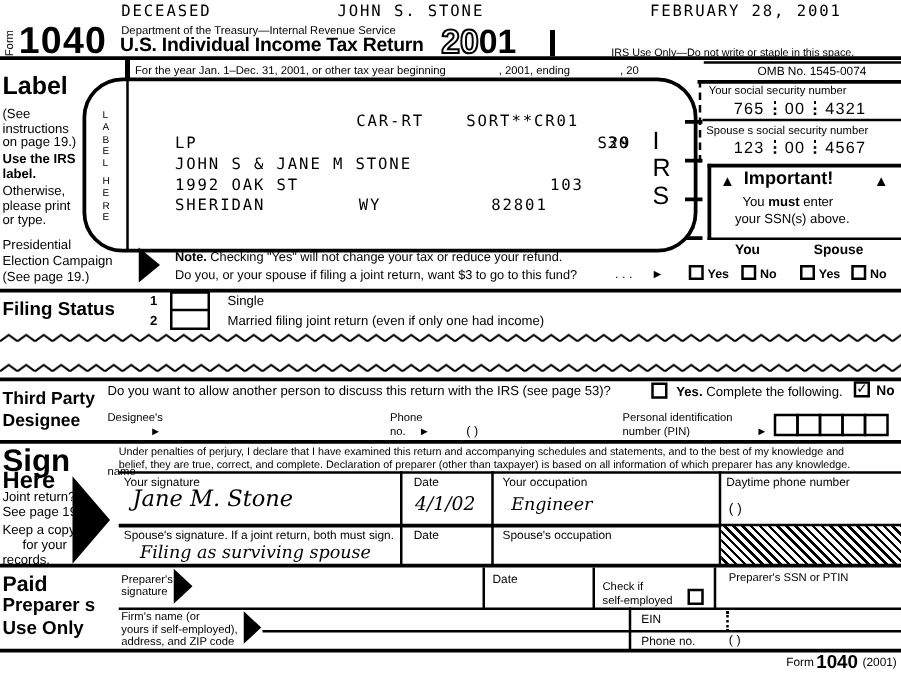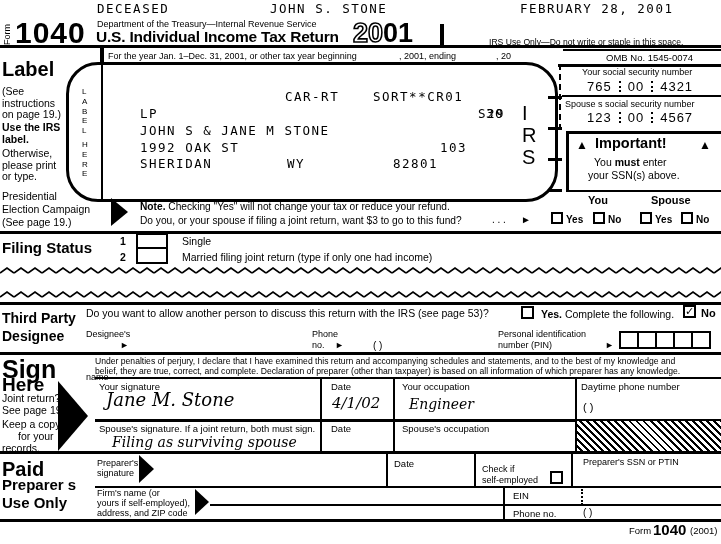--- a/index.html
+++ b/index.html
@@ -76,21 +76,21 @@
   <span class="abs ocr" style="left:287px;top:156px;">WY</span>
   <span class="abs ocr" style="left:393px;top:156px;">82801</span>
 
   <div class="abs vstack" style="left:522px;top:102px;width:12px;font-size:20px;line-height:22px;">IRS</div>
   <div class="ln" style="left:548px;top:96px;width:14px;height:3px;"></div>
   <div class="ln" style="left:548px;top:127px;width:14px;height:3px;"></div>
   <div class="ln" style="left:548px;top:158px;width:14px;height:3px;"></div>
   <div class="ln" style="left:548px;top:189px;width:14px;height:3px;"></div>
   <div class="dashv" style="left:559px;top:64px;height:66px;"></div>
 
-  <span class="abs s9" style="left:582px;top:67px;text-align:right;">Your social security number</span>
+  <span class="abs s9" style="left:567px;top:67px;text-align:right;">Your social security number</span>
   <span class="abs s13" style="left:587px;top:79px;letter-spacing:1px;"><span>765</span><i class="dotsep"></i><span>00</span><i class="dotsep"></i><span>4321</span></span>
   <div class="ln" style="left:562px;top:95px;width:159px;height:2px;"></div>
   <span class="abs s9" style="left:565px;top:99px;">Spouse s social security number</span>
   <span class="abs s13" style="left:587px;top:110px;letter-spacing:1px;"><span>123</span><i class="dotsep"></i><span>00</span><i class="dotsep"></i><span>4567</span></span>
 
   <div class="abs" style="left:566px;top:131px;width:155px;height:61px;border-top:3px solid #000;border-left:3px solid #000;border-bottom:2px solid #000;"></div>
   <span class="abs" style="left:576px;top:138px;font-size:12px;">▲</span>
   <span class="abs b" style="left:595px;top:135px;font-size:14.5px;">Important!</span>
   <span class="abs" style="left:699px;top:138px;font-size:12px;">▲</span>
   <span class="abs s105" style="left:594px;top:156px;"><span>You </span><span class="b">must</span><span> enter</span></span>
@@ -115,21 +115,21 @@
   <div class="cb" style="left:681px;top:212px;"></div>
   <span class="abs b s10" style="left:696px;top:214px;">No</span>
   <div class="ln" style="left:0;top:231px;width:721px;height:3px;"></div>
 
   <span class="abs b" style="left:2px;top:239px;font-size:15px;">Filing Status</span>
   <span class="abs b s105" style="left:120px;top:235px;">1</span>
   <span class="abs b s105" style="left:120px;top:251px;">2</span>
   <div class="abs" style="left:136px;top:233px;width:32px;height:31px;border:2px solid #000;"></div>
   <div class="ln" style="left:136px;top:247px;width:32px;height:2px;"></div>
   <span class="abs s105" style="left:182px;top:235px;">Single</span>
-  <span class="abs s105" style="left:182px;top:251px;">Married filing joint return (type if only one had income)</span>
+  <span class="abs s105" style="left:182px;top:251px;">Married filing joint return (even if only one had income)</span>
 
   <svg class="abs" style="left:0;top:266px;" width="721" height="9">
       <defs>
         <pattern id="zz1" width="14" height="9" patternUnits="userSpaceOnUse">
           <path d="M0,7 L7,2 L14,7" fill="none" stroke="#000" stroke-width="1.7"></path>
         </pattern>
       </defs>
       <rect width="721" height="9" fill="url(#zz1)"></rect>
     </svg>
   <svg class="abs" style="left:0;top:290px;" width="721" height="9">
@@ -191,21 +191,21 @@
   <span class="abs s11" style="left:583px;top:401px;">(        )</span>
 
   <div class="ln" style="left:95px;top:419px;width:626px;height:2.5px;"></div>
   <span class="abs s95" style="left:99px;top:423px;">Spouse's signature. If a joint return, both must sign.</span>
   <span class="abs hand" style="left:112px;top:434px;font-size:14px;">Filing as surviving spouse</span>
   <span class="abs s95" style="left:331px;top:423px;">Date</span>
   <span class="abs s95" style="left:402px;top:423px;">Spouse's occupation</span>
   <div class="hatch" style="left:577px;top:421px;width:144px;height:31px;"></div>
   <div class="ln" style="left:0;top:451px;width:721px;height:3px;"></div>
 
-  <span class="abs b" style="left:2px;top:458px;font-size:20px;">Paid</span>
+  <span class="abs b" style="left:2px;top:458px;font-size:17px;">Paid</span>
   <span class="abs b" style="left:2px;top:476px;font-size:15px;">Preparer s</span>
   <span class="abs b" style="left:2px;top:494px;font-size:15px;">Use Only</span>
 
   <span class="abs s9" style="left:97px;top:458px;">Preparer's</span>
   <span class="abs s9" style="left:97px;top:468px;">signature</span>
   <div class="tri" style="left:139px;top:455px;border-top:14px solid transparent;border-bottom:14px solid transparent;border-left:15px solid #000;"></div>
   <div class="ln" style="left:386px;top:454px;width:2px;height:33px;"></div>
   <span class="abs s95" style="left:394px;top:458px;">Date</span>
   <div class="ln" style="left:474px;top:454px;width:2px;height:33px;"></div>
   <span class="abs s9" style="left:482px;top:464px;">Check if</span>

